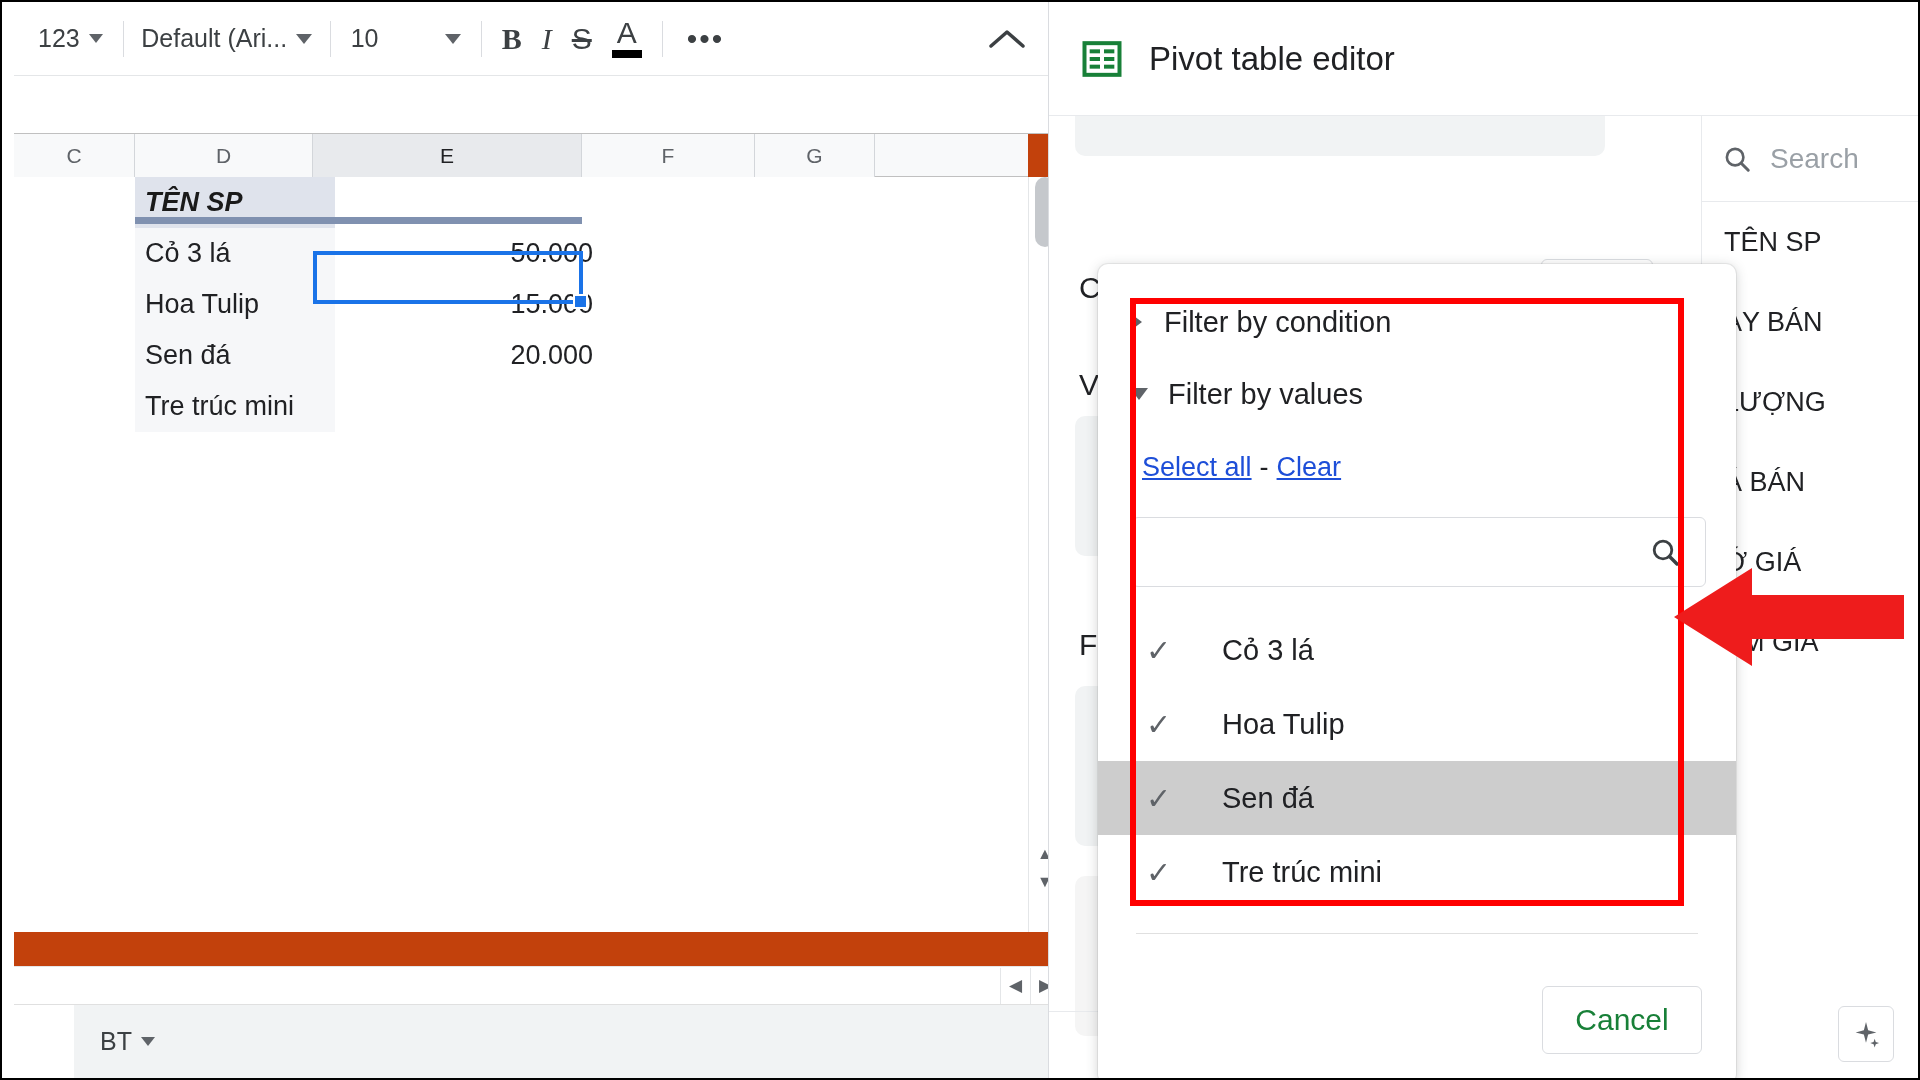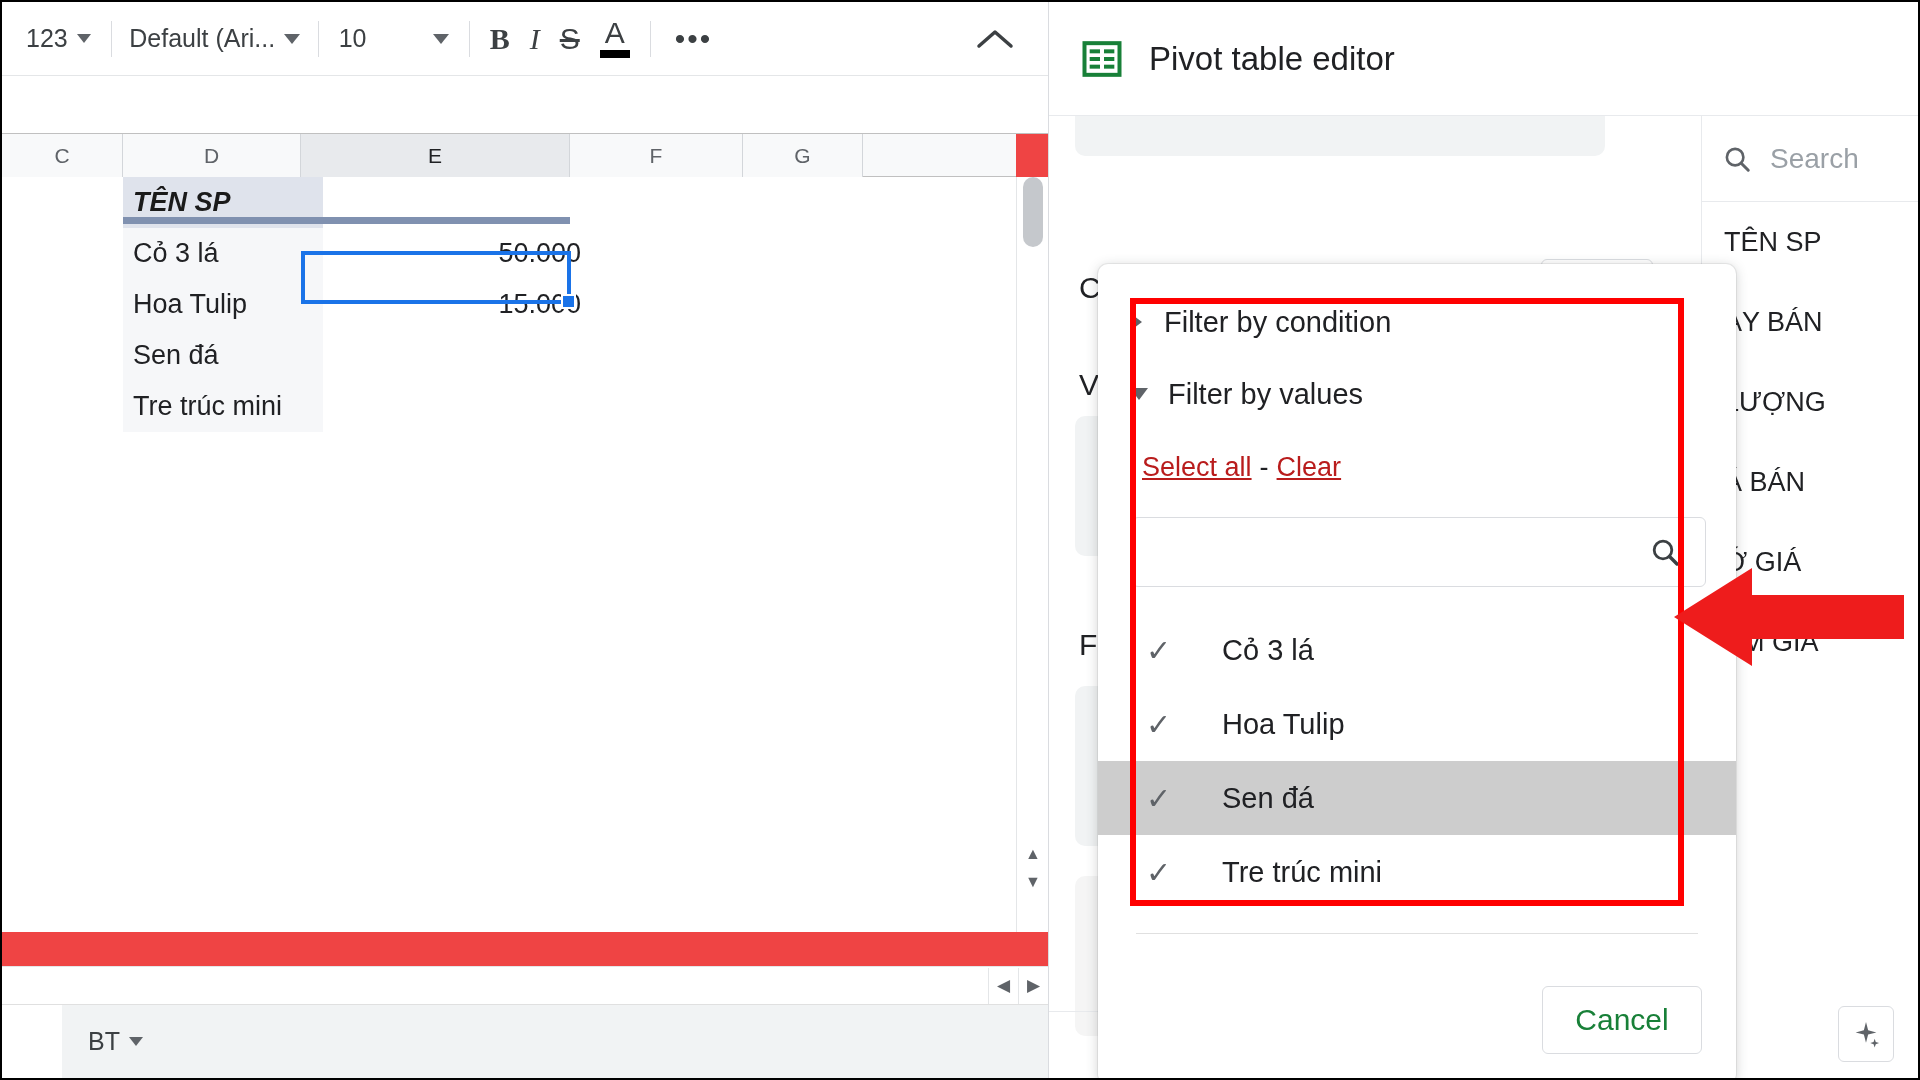--- a/index.html
+++ b/index.html
@@ -13,23 +13,23 @@
   #root {
     position: relative;
     width: 1920px; height: 1080px;
     background: #fff;
     border: 2px solid #000;
     overflow: hidden;
   }
 
   
   #sheet-pane {
-    position: absolute; left: 0; top: 0;
+    position: absolute; left: 12px; top: 0;
     width: 1046px; height: 1076px;
-    background: #ef4444;
+    background: #c2410c;
   }
 
   
   #toolbar {
     position: absolute; left: 0; top: 0;
     width: 1046px; height: 74px;
     background: #fff;
     display: flex; align-items: center;
     padding-left: 14px;
     border-bottom: 1px solid #e4e6e8;
@@ -321,21 +321,21 @@
     width:0;height:0;
     border-left: 9px solid transparent;
     border-right: 9px solid transparent;
     border-top: 12px solid #5f6368;
     margin-right: 20px;
   }
   #fp-links {
     padding-left: 44px; margin-top: 22px;
     font-size: 27px; color:#202124;
   }
-  #fp-links a { color:#b91c1c; text-decoration: underline; }
+  #fp-links a { color:#1d4ed8; text-decoration: underline; }
   #fp-search {
     margin: 34px 30px 0 34px;
     height: 70px;
     border: 1px solid #dadce0; border-radius: 6px;
     display:flex; align-items:center; justify-content: flex-end;
     padding-right: 24px;
     background:#fff;
   }
   #fp-list { margin-top: 26px; }
   .fp-item {
@@ -458,20 +458,21 @@
 
       <div class="grow" style="top:102px;">
         <div class="cell c"></div>
         <div class="cell d body-d" style="margin-left:1px;">Hoa Tulip</div>
         <div class="cell e body-e">15.000</div>
       </div>
 
       <div class="grow" style="top:153px;">
         <div class="cell c"></div>
         <div class="cell d body-d" style="margin-left:1px;">Sen đá</div>
+        <div class="cell e body-e">20.000</div>
       </div>
 
       <div class="grow" style="top:204px;">
         <div class="cell c"></div>
         <div class="cell d body-d" style="margin-left:1px;">Tre trúc mini</div>
       </div>
 
       <div id="active-cell">
         <div id="active-cell-handle"></div>
       </div>

